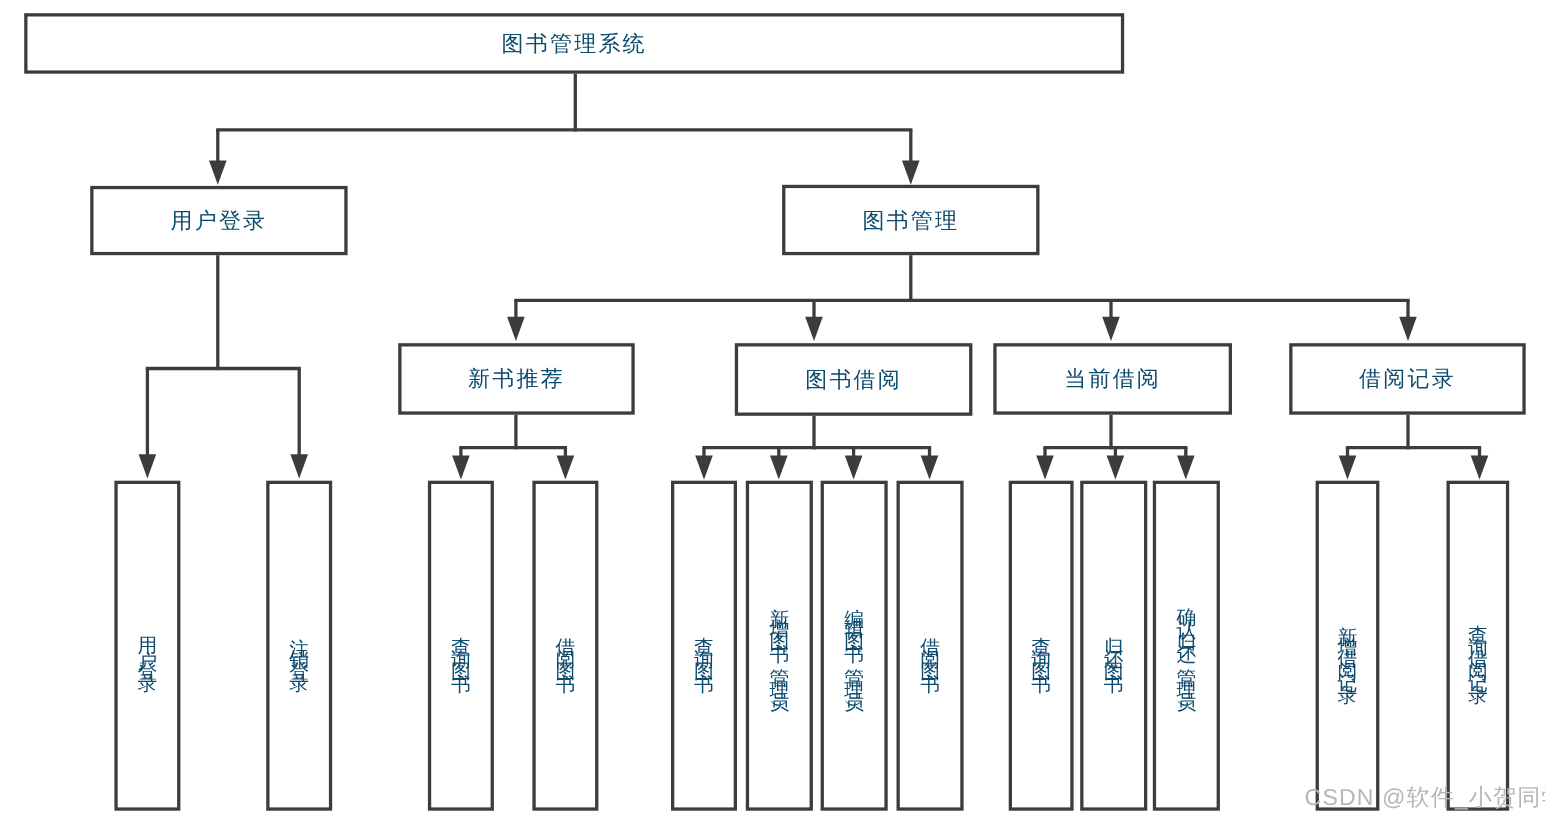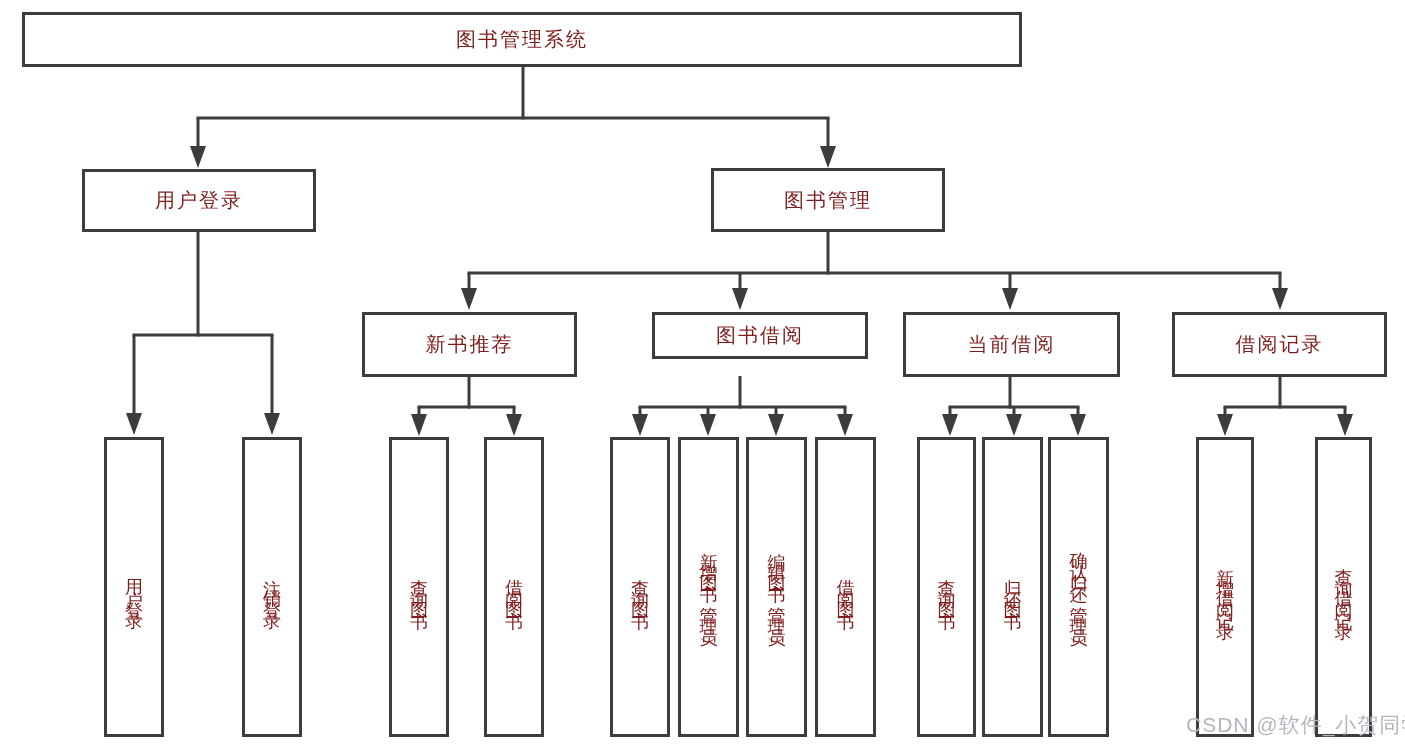--- a/index.html
+++ b/index.html
@@ -10,21 +10,21 @@
     font-family:"Liberation Sans","DejaVu Sans",sans-serif;
     overflow:hidden;
   }
   .connectors{position:absolute;left:0;top:0;z-index:1;}
   .box{
     position:absolute;
     box-sizing:border-box;
     border:3px solid #3c3c3c;
     background:#ffffff;
     display:flex;align-items:center;justify-content:center;
-    color:#7f1d1d;
+    color:#0c4a6e;
     z-index:2;
   }
   .hbox .lbl{
     font-size:20px;
     letter-spacing:2px;
     white-space:nowrap;
   }
   .leaf .lbl{
     writing-mode:vertical-rl;
     text-orientation:mixed;
@@ -120,21 +120,21 @@
   <div class="box hbox" style="left:82px;top:169px;width:234px;height:63px">
     <span class="lbl">用户登录</span>
   </div>
   <div class="box hbox" style="left:362px;top:312px;width:215px;height:65px">
     <span class="lbl">新书推荐</span>
   </div>
 
   <div class="box hbox" style="left:711px;top:168px;width:234px;height:64px">
     <span class="lbl">图书管理</span>
   </div>
-  <div class="box hbox" style="left:652px;top:312px;width:216px;height:47px">
+  <div class="box hbox" style="left:668px;top:312px;width:216px;height:66px">
     <span class="lbl">图书借阅</span>
   </div>
   <div class="box hbox" style="left:903px;top:312px;width:217px;height:65px">
     <span class="lbl">当前借阅</span>
   </div>
   <div class="box hbox" style="left:1172px;top:312px;width:215px;height:65px">
     <span class="lbl">借阅记录</span>
   </div>
 
   <div class="box leaf" style="left:104px;top:437px;width:60px;height:300px">

